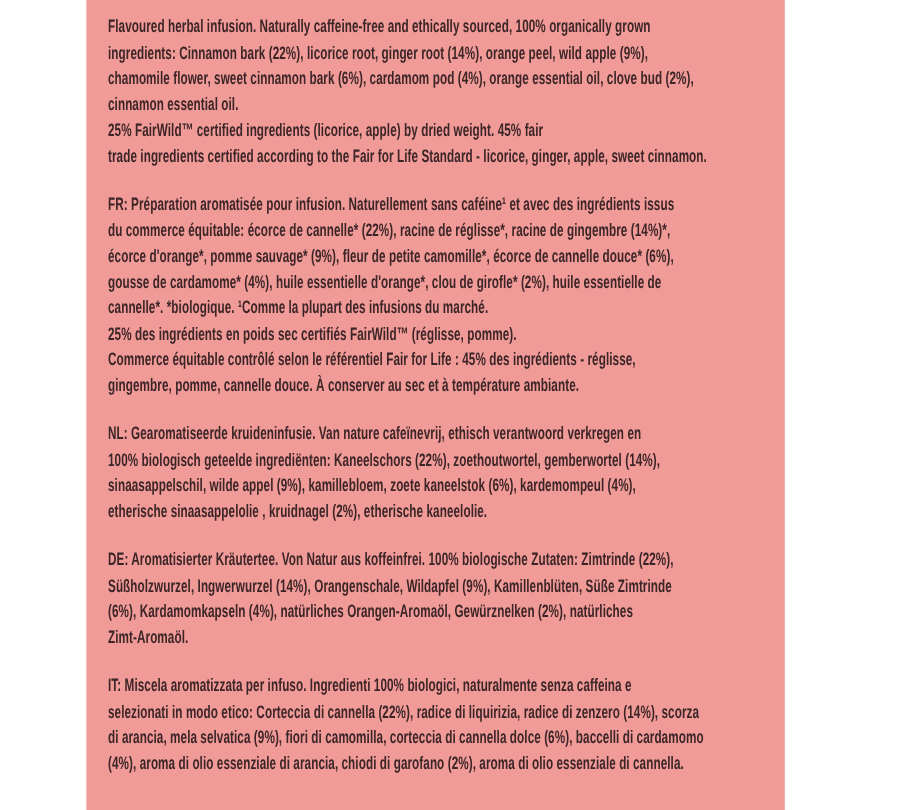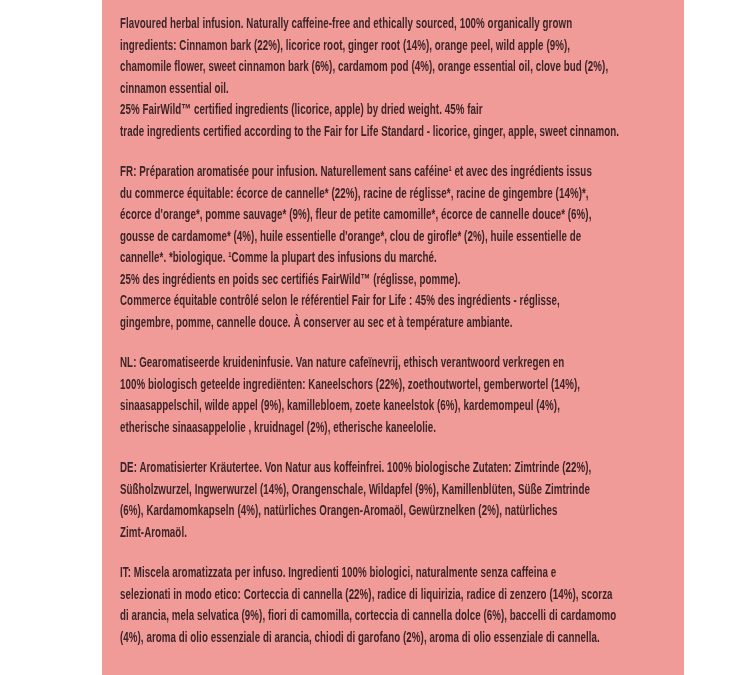--- a/index.html
+++ b/index.html
@@ -15,21 +15,21 @@
   body {
     width: 751px;
     height: 675px;
     background: var(--page-bg);
     position: relative;
     overflow: hidden;
     font-family: "Liberation Sans", sans-serif;
   }
   .label-panel {
     position: absolute;
-    left: 102px;
+    left: 72px;
     top: 0;
     width: 582px;
     height: 675px;
     background: var(--label-bg);
     overflow: hidden;
   }
   .text-col {
     position: absolute;
     left: 18px;
     top: 12px;

